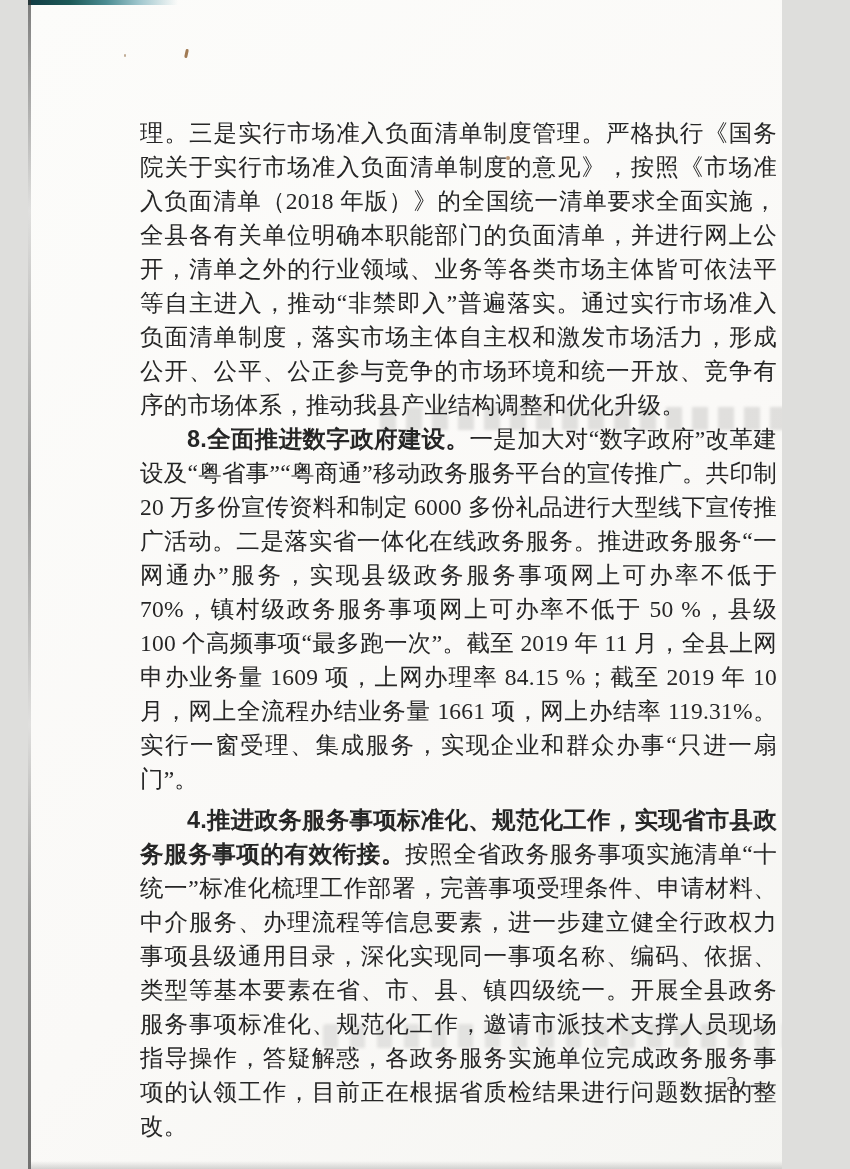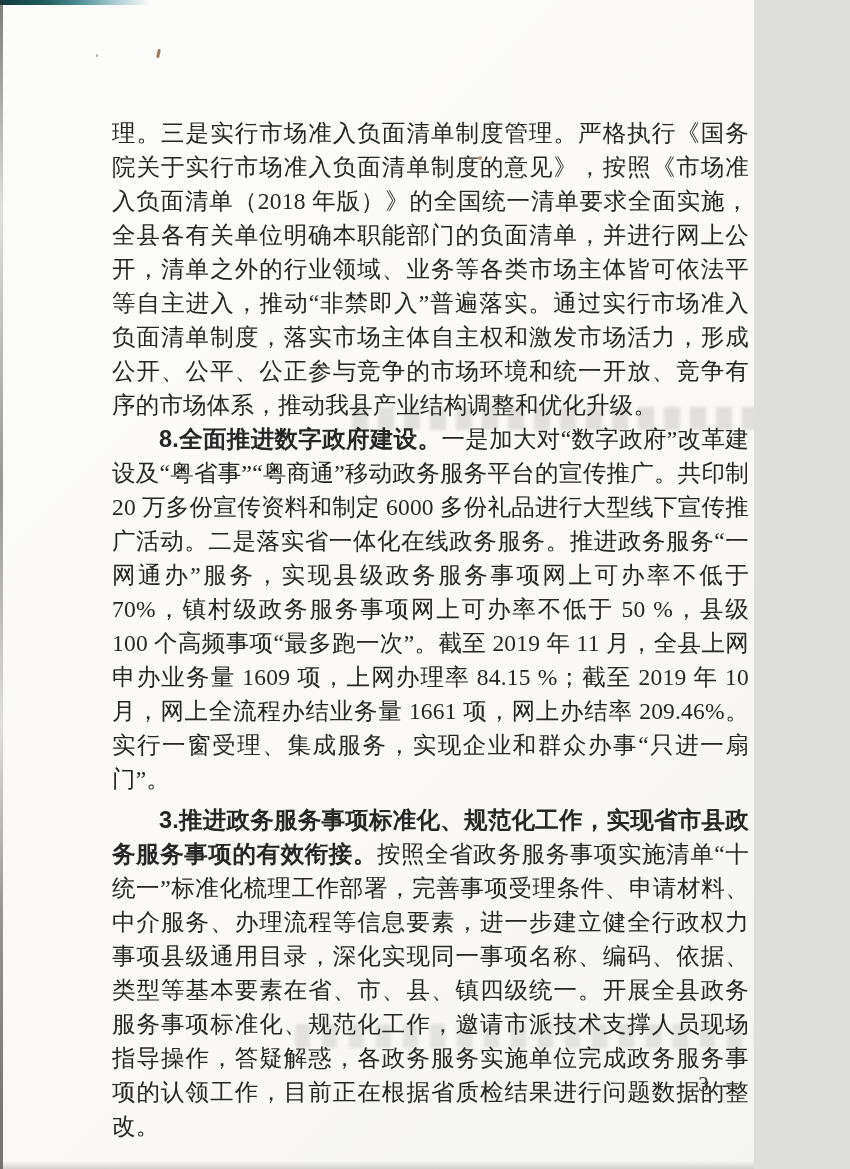--- a/index.html
+++ b/index.html
@@ -7,20 +7,21 @@
     width: 850px; height: 1169px;
     background: #dededc;
     font-family: "Liberation Serif", "DejaVu Serif", serif;
     overflow: hidden;
   }
   .page-wrap {
     position: relative;
     width: 754px; height: 1169px;
     background: #fdba74;
     overflow: hidden;
+    margin-left: 28px;
   }
   
   .paper {
     position: absolute; left: 0; top: 0;
     width: 833px; height: 1169px;
     background: linear-gradient(135deg, #fcfcfa 0%, #faf9f7 55%, #f5f5f2 100%);
     box-shadow: inset -1px 0 0 rgba(150,150,148,0.55);
   }
   
   .edge-strip {
@@ -111,19 +112,19 @@
   <div class="speck speck1"></div>
   <div class="speck speck2"></div>
   <div class="speck speck3"></div>
 
   <div class="ghost ghost1"></div>
   <div class="ghost ghost2"></div>
 
   <div class="content">
     <p class="para"><span class="lead"></span><span>理。三是实行市场准入负面清单制度管理。严格执行《国务院关于实行市场准入负面清单制度的意见》，按照《市场准入负面清单（2018 年版）》的全国统一清单要求全面实施，全县各有关单位明确本职能部门的负面清单，并进行网上公开，清单之外的行业领域、业务等各类市场主体皆可依法平等自主进入，推动“非禁即入”普遍落实。通过实行市场准入负面清单制度，落实市场主体自主权和激发市场活力，形成公开、公平、公正参与竞争的市场环境和统一开放、竞争有序的市场体系，推动我县产业结构调整和优化升级。</span></p>
 
-    <p class="para indent"><span class="lead">8.全面推进数字政府建设。</span><span>一是加大对“数字政府”改革建设及“粤省事”“粤商通”移动政务服务平台的宣传推广。共印制 20 万多份宣传资料和制定 6000 多份礼品进行大型线下宣传推广活动。二是落实省一体化在线政务服务。推进政务服务“一网通办”服务，实现县级政务服务事项网上可办率不低于 70%，镇村级政务服务事项网上可办率不低于 50 %，县级 100 个高频事项“最多跑一次”。截至 2019 年 11 月，全县上网申办业务量 1609 项，上网办理率 84.15 %；截至 2019 年 10 月，网上全流程办结业务量 1661 项，网上办结率 209.46%。实行一窗受理、集成服务，实现企业和群众办事“只进一扇门”。</span></p>
+    <p class="para indent"><span class="lead">8.全面推进数字政府建设。</span><span>一是加大对“数字政府”改革建设及“粤省事”“粤商通”移动政务服务平台的宣传推广。共印制 20 万多份宣传资料和制定 6000 多份礼品进行大型线下宣传推广活动。二是落实省一体化在线政务服务。推进政务服务“一网通办”服务，实现县级政务服务事项网上可办率不低于 70%，镇村级政务服务事项网上可办率不低于 50 %，县级 100 个高频事项“最多跑一次”。截至 2019 年 11 月，全县上网申办业务量 1609 项，上网办理率 84.15 %；截至 2019 年 10 月，网上全流程办结业务量 1661 项，网上办结率 119.31%。实行一窗受理、集成服务，实现企业和群众办事“只进一扇门”。</span></p>
 
-    <p class="para indent gap-before"><span class="lead">3.推进政务服务事项标准化、规范化工作，实现省市县政务服务事项的有效衔接。</span><span>按照全省政务服务事项实施清单“十统一”标准化梳理工作部署，完善事项受理条件、申请材料、中介服务、办理流程等信息要素，进一步建立健全行政权力事项县级通用目录，深化实现同一事项名称、编码、依据、类型等基本要素在省、市、县、镇四级统一。开展全县政务服务事项标准化、规范化工作，邀请市派技术支撑人员现场指导操作，答疑解惑，各政务服务实施单位完成政务服务事项的认领工作，目前正在根据省质检结果进行问题数据的整改。</span></p>
+    <p class="para indent gap-before"><span class="lead">4.推进政务服务事项标准化、规范化工作，实现省市县政务服务事项的有效衔接。</span><span>按照全省政务服务事项实施清单“十统一”标准化梳理工作部署，完善事项受理条件、申请材料、中介服务、办理流程等信息要素，进一步建立健全行政权力事项县级通用目录，深化实现同一事项名称、编码、依据、类型等基本要素在省、市、县、镇四级统一。开展全县政务服务事项标准化、规范化工作，邀请市派技术支撑人员现场指导操作，答疑解惑，各政务服务实施单位完成政务服务事项的认领工作，目前正在根据省质检结果进行问题数据的整改。</span></p>
   </div>
 
   <div class="pagenum">- 3 -</div>
 </div>
 
 </body></html>

